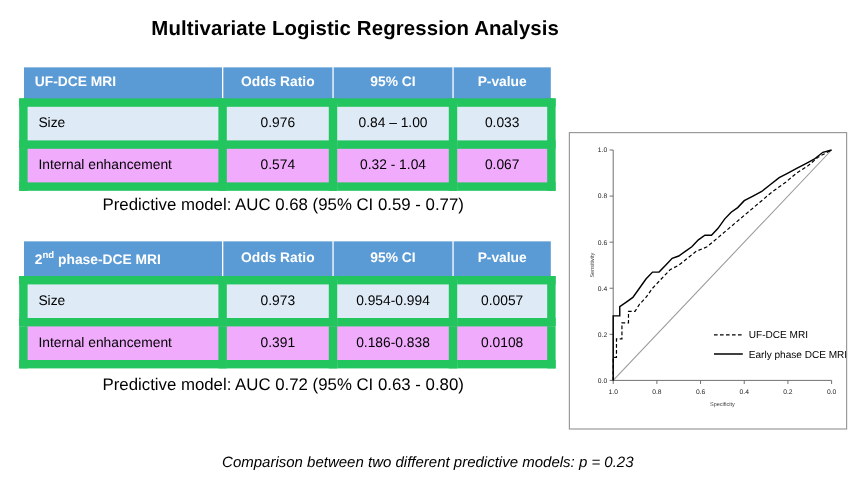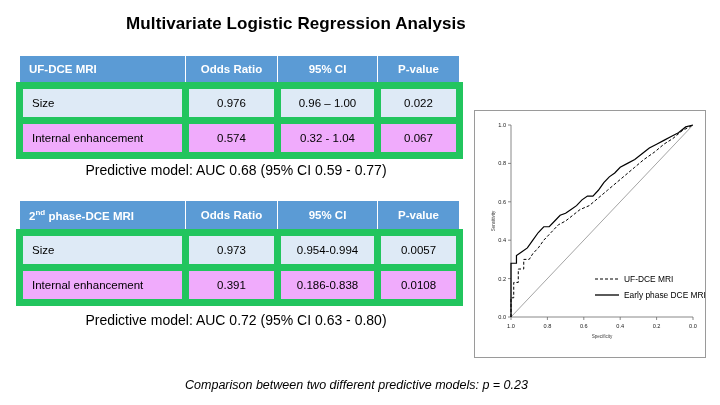--- a/index.html
+++ b/index.html
@@ -137,22 +137,22 @@
       <th class="col-label">UF-DCE MRI</th>
       <th>Odds Ratio</th>
       <th>95% CI</th>
       <th>P-value</th>
     </tr>
   </thead>
   <tbody>
     <tr>
       <td class="col-label">Size</td>
       <td>0.976</td>
-      <td>0.96 – 1.00</td>
-      <td>0.022</td>
+      <td>0.84 – 1.00</td>
+      <td>0.033</td>
     </tr>
     <tr class="row-alt">
       <td class="col-label">Internal enhancement</td>
       <td>0.574</td>
       <td>0.32 - 1.04</td>
       <td>0.067</td>
     </tr>
   </tbody>
 </table>
 

